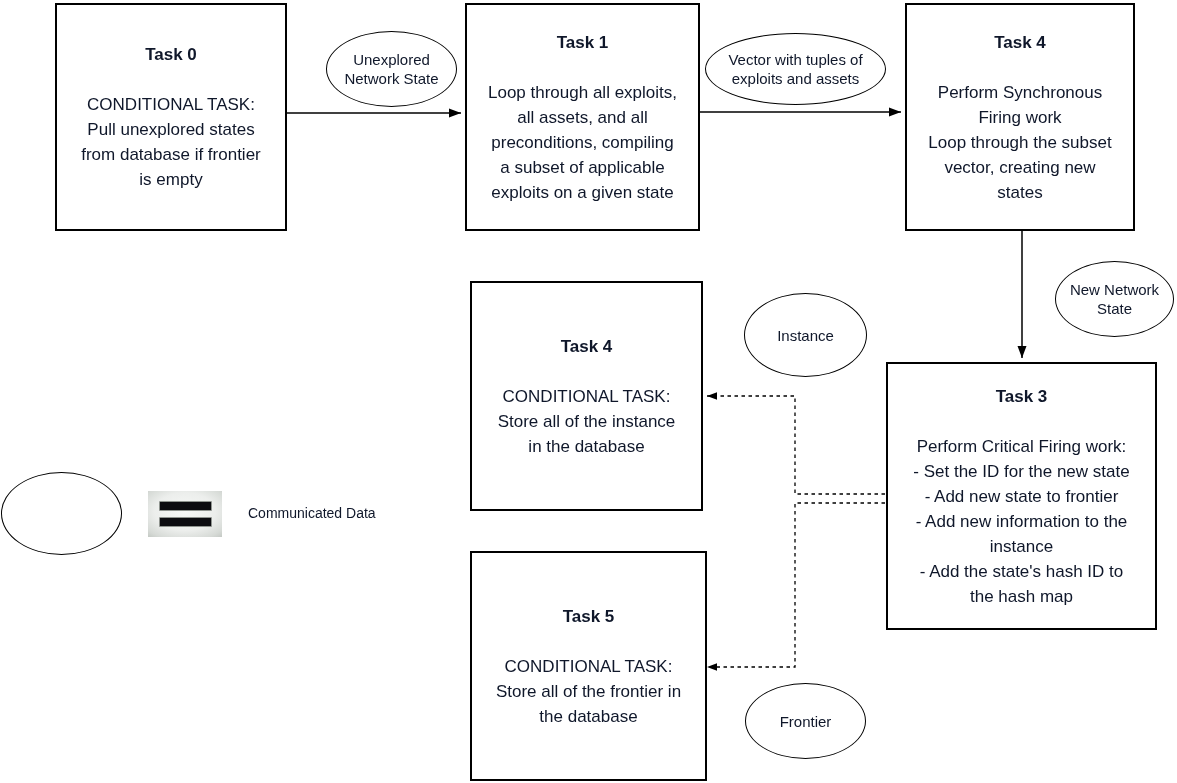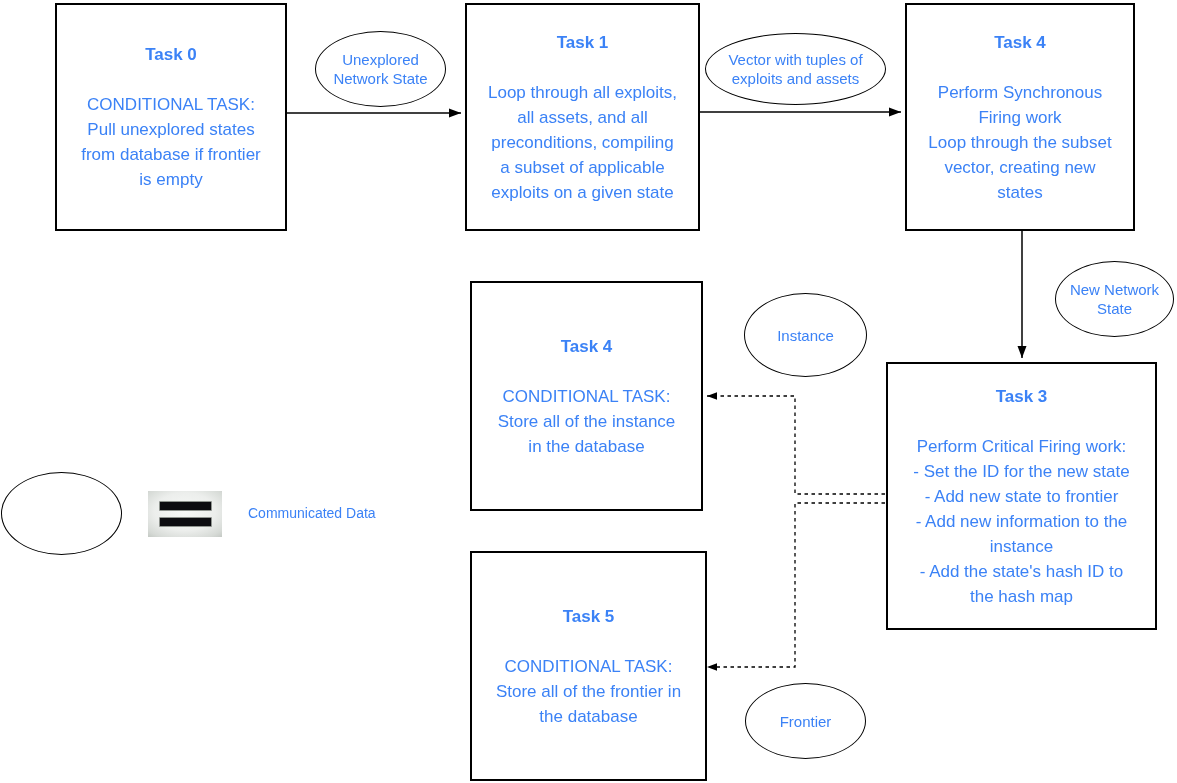--- a/index.html
+++ b/index.html
@@ -2,21 +2,21 @@
 <html><head>
 <meta charset="utf-8">
 <style>
   html, body { margin: 0; padding: 0; background: #ffffff; }
   #canvas {
     position: relative;
     width: 1177px;
     height: 783px;
     background: #ffffff;
     font-family: "Liberation Sans", sans-serif;
-    color: #3b82f6;
+    color: #0f172a;
     overflow: hidden;
   }
   #connectors {
     position: absolute;
     left: 0; top: 0;
     width: 1177px; height: 783px;
   }
   .task-box {
     position: absolute;
     box-sizing: border-box;
@@ -47,21 +47,21 @@
     white-space: pre-line;
   }
   
   #task0 { left: 55px;  top: 3px;   width: 232px; height: 228px; }
   #task1 { left: 465px; top: 3px;   width: 235px; height: 228px; }
   #task2 { left: 905px; top: 3px;   width: 230px; height: 228px; }
   #task3 { left: 886px; top: 362px; width: 271px; height: 268px; padding: 0 1px; }
   #task4 { left: 470px; top: 281px; width: 233px; height: 230px; }
   #task5 { left: 470px; top: 551px; width: 237px; height: 230px; }
   
-  #ell-unexplored { left: 315px;  top: 31px;  width: 131px; height: 76px; }
+  #ell-unexplored { left: 326px;  top: 31px;  width: 131px; height: 76px; }
   #ell-vector     { left: 705px;  top: 33px;  width: 181px; height: 72px; }
   #ell-newstate   { left: 1055px; top: 261px; width: 119px; height: 76px; }
   #ell-instance   { left: 744px;  top: 293px; width: 123px; height: 84px; }
   #ell-frontier   { left: 745px;  top: 683px; width: 121px; height: 76px; }
   
   #legend-ellipse { left: 1px; top: 472px; width: 121px; height: 83px; }
   .equals-img {
     position: absolute;
     left: 148px; top: 491px;
     width: 74px; height: 46px;

